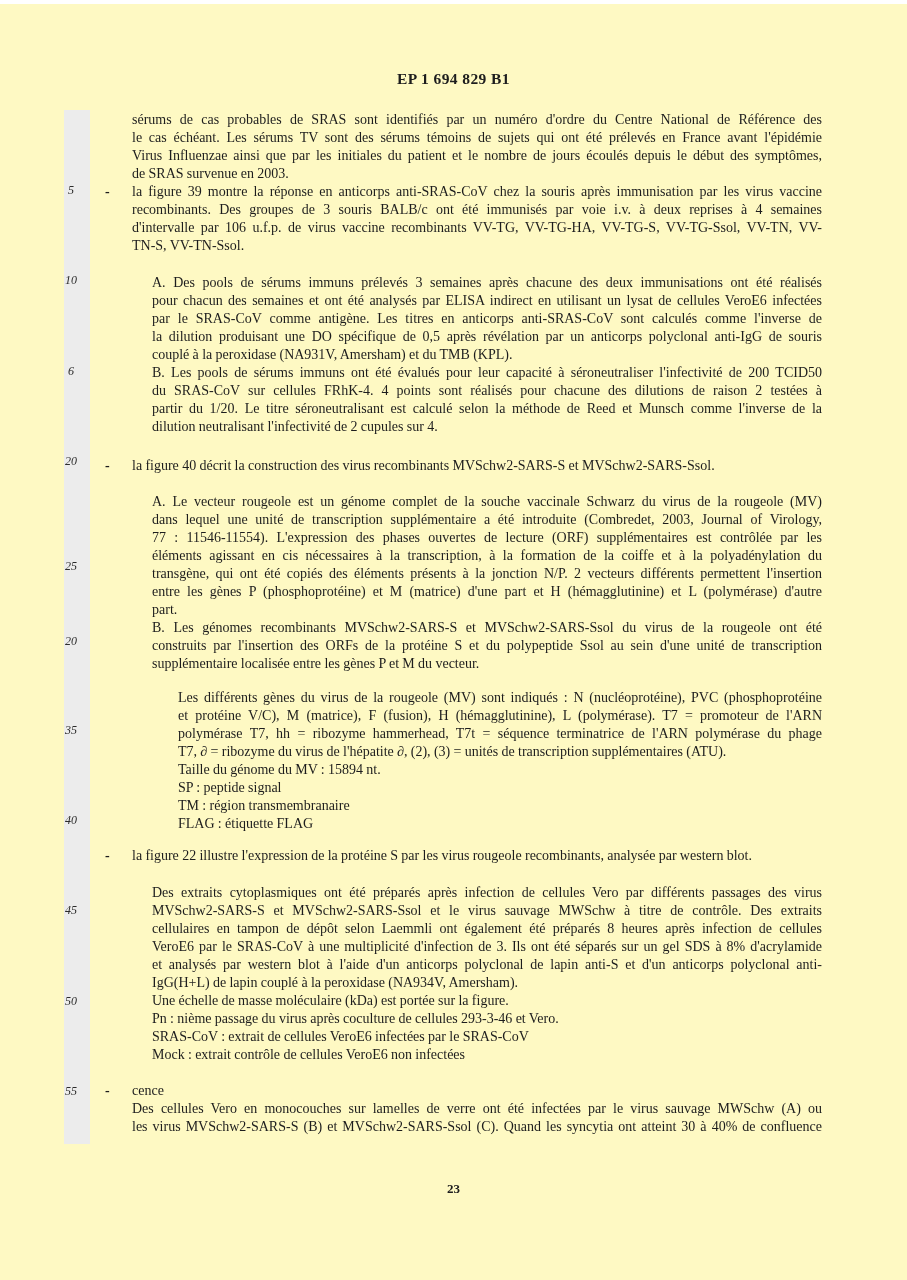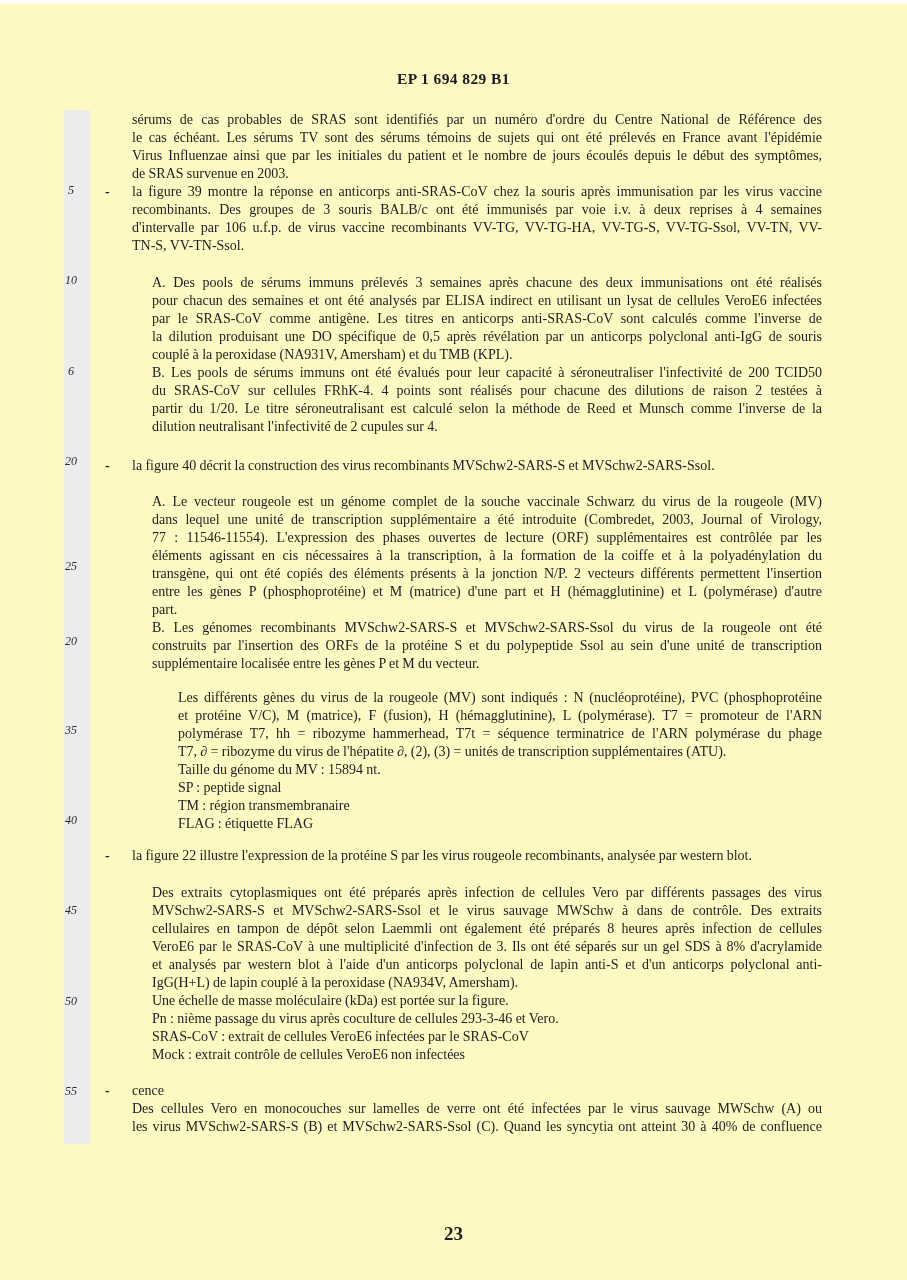--- a/index.html
+++ b/index.html
@@ -27,22 +27,22 @@
   }
   .block { position:relative; }
   .ind1 { margin-left:20px; }
   .ind2 { margin-left:46px; }
   .line { text-align:justify; text-align-last:justify; word-spacing:-0.2px; }
   .line.noj { text-align:left; text-align-last:left; }
   .bullet {
     position:absolute; top:0; font-weight:bold; line-height:18px;
   }
   .page-number {
-    position:absolute; top:1219px; left:0; width:100%;
-    text-align:center; font-weight:bold; font-size:19px;
+    position:absolute; top:1177px; left:0; width:100%;
+    text-align:center; font-weight:bold; font-size:13px;
   }
 </style>
 </head>
 <body>
 
 <div class="page">
   <div class="header-title">EP 1 694 829 B1</div>
   <div class="margin-strip"></div>
   <div id="margin-numbers">
       <div class="margin-num" style="top: 177px;">5</div>
@@ -119,21 +119,21 @@
       </div>
       <div class="block ind2">
         <div class="line noj">FLAG : étiquette FLAG</div>
       </div>
       <div class="block" style="margin-top: 14px;">
         <span class="bullet" style="left: -27px;">-</span>
         <div class="line noj">la figure 22 illustre l'expression de la protéine S par les virus rougeole recombinants, analysée par western blot.</div>
       </div>
       <div class="block ind1" style="margin-top: 19px;">
         <div class="line">Des extraits cytoplasmiques ont été préparés après infection de cellules Vero par différents passages des virus</div>
-        <div class="line">MVSchw2-SARS-S et MVSchw2-SARS-Ssol et le virus sauvage MWSchw à dans de contrôle. Des extraits</div>
+        <div class="line">MVSchw2-SARS-S et MVSchw2-SARS-Ssol et le virus sauvage MWSchw à titre de contrôle. Des extraits</div>
         <div class="line">cellulaires en tampon de dépôt selon Laemmli ont également été préparés 8 heures après infection de cellules</div>
         <div class="line">VeroE6 par le SRAS-CoV à une multiplicité d'infection de 3. Ils ont été séparés sur un gel SDS à 8% d'acrylamide</div>
         <div class="line">et analysés par western blot à l'aide d'un anticorps polyclonal de lapin anti-S et d'un anticorps polyclonal anti-</div>
         <div class="line noj">IgG(H+L) de lapin couplé à la peroxidase (NA934V, Amersham).</div>
       </div>
       <div class="block ind1">
         <div class="line noj">Une échelle de masse moléculaire (kDa) est portée sur la figure.</div>
       </div>
       <div class="block ind1">
         <div class="line noj">Pn : nième passage du virus après coculture de cellules 293-3-46 et Vero.</div>

